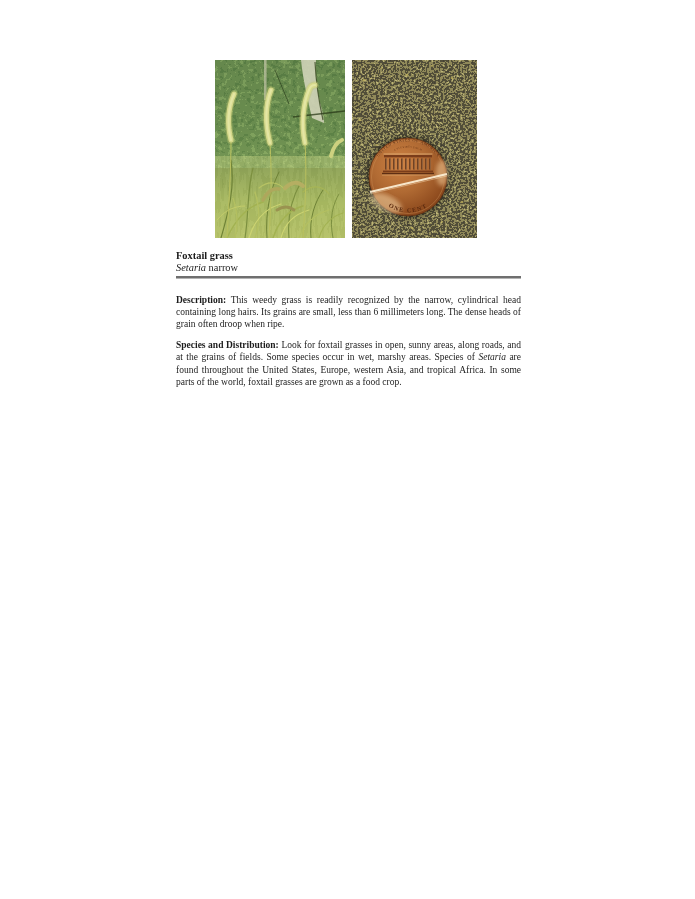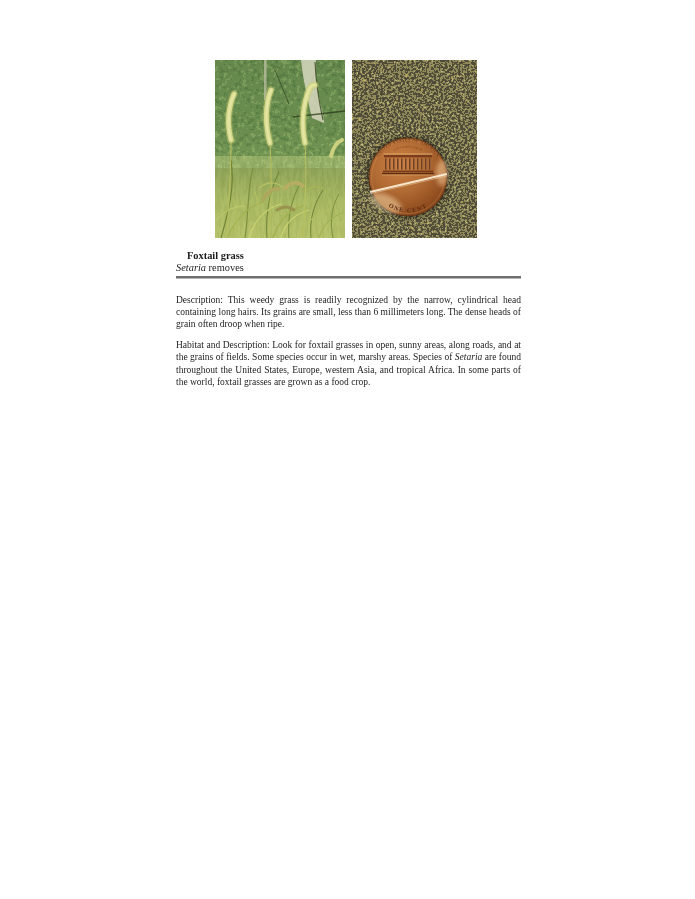--- a/index.html
+++ b/index.html
@@ -9,33 +9,33 @@
     background:#ffffff;
     font-family:"Liberation Serif", serif;
     color:#1c1c1c;
     overflow:hidden;
   }
   figure{margin:0;padding:0;}
   .photo{position:absolute;top:60px;}
   .photo-left{left:215px;width:130px;height:178px;}
   .photo-right{left:352px;width:125px;height:178px;}
   .photo svg{display:block;width:100%;height:100%;}
-  .caption{position:absolute;left:176px;top:250px;font-size:10.4px;line-height:12.3px;text-align:right;}
+  .caption{position:absolute;left:176px;top:250px;font-size:10.4px;line-height:12.3px;}
   .caption .title{font-weight:bold;}
   .rule{
     position:absolute;left:176px;top:276px;width:345px;height:3px;
     margin:0;border:0;
     background:linear-gradient(to bottom,#6f6f6f 0 55%, #b3b3b3 55% 100%);
   }
   .bodytext{
     position:absolute;left:176px;top:294px;width:345px;
     font-size:9.5px;line-height:12.2px;text-align:justify;
   }
   .bodytext p{margin:0 0 8.5px 0;}
-  .bodytext b{font-weight:normal;}
+  .bodytext b{font-weight:bold;}
 </style>
 </head>
 <body>
 
 <div class="page">
 
   <figure class="photo photo-left">
     <svg viewBox="0 0 130 178" preserveAspectRatio="none" font-family="Liberation Serif, serif">
       <defs>
         <linearGradient id="lpBg" x1="0" y1="0" x2="0" y2="1">
@@ -236,23 +236,23 @@
 
         <text font-size="6.2" font-weight="bold" letter-spacing="1.2" fill="#5c2b0f">
           <textPath href="#arcBottom" startOffset="50%" text-anchor="middle">ONE CENT</textPath>
         </text>
       </g>
     </svg>
   </figure>
 
   <div class="caption">
     <div class="title">Foxtail grass</div>
-    <div class="species"><i>Setaria</i><span> removes</span></div>
+    <div class="species"><i>Setaria</i><span> narrow</span></div>
   </div>
 
   <hr class="rule">
 
   <div class="bodytext">
     <p><b>Description:</b> <span>This weedy grass is readily recognized by the narrow, cylindrical head containing long hairs. Its grains are small, less than 6 millimeters long. The dense heads of grain often droop when ripe.</span></p>
-    <p><b>Habitat and Description:</b> <span>Look for foxtail grasses in open, sunny areas, along roads, and at the grains of fields. Some species occur in wet, marshy areas. Species of </span><i>Setaria</i><span> are found throughout the United States, Europe, western Asia, and tropical Africa. In some parts of the world, foxtail grasses are grown as a food crop.</span></p>
+    <p><b>Species and Distribution:</b> <span>Look for foxtail grasses in open, sunny areas, along roads, and at the grains of fields. Some species occur in wet, marshy areas. Species of </span><i>Setaria</i><span> are found throughout the United States, Europe, western Asia, and tropical Africa. In some parts of the world, foxtail grasses are grown as a food crop.</span></p>
   </div>
 
 </div>
 
 </body></html>

